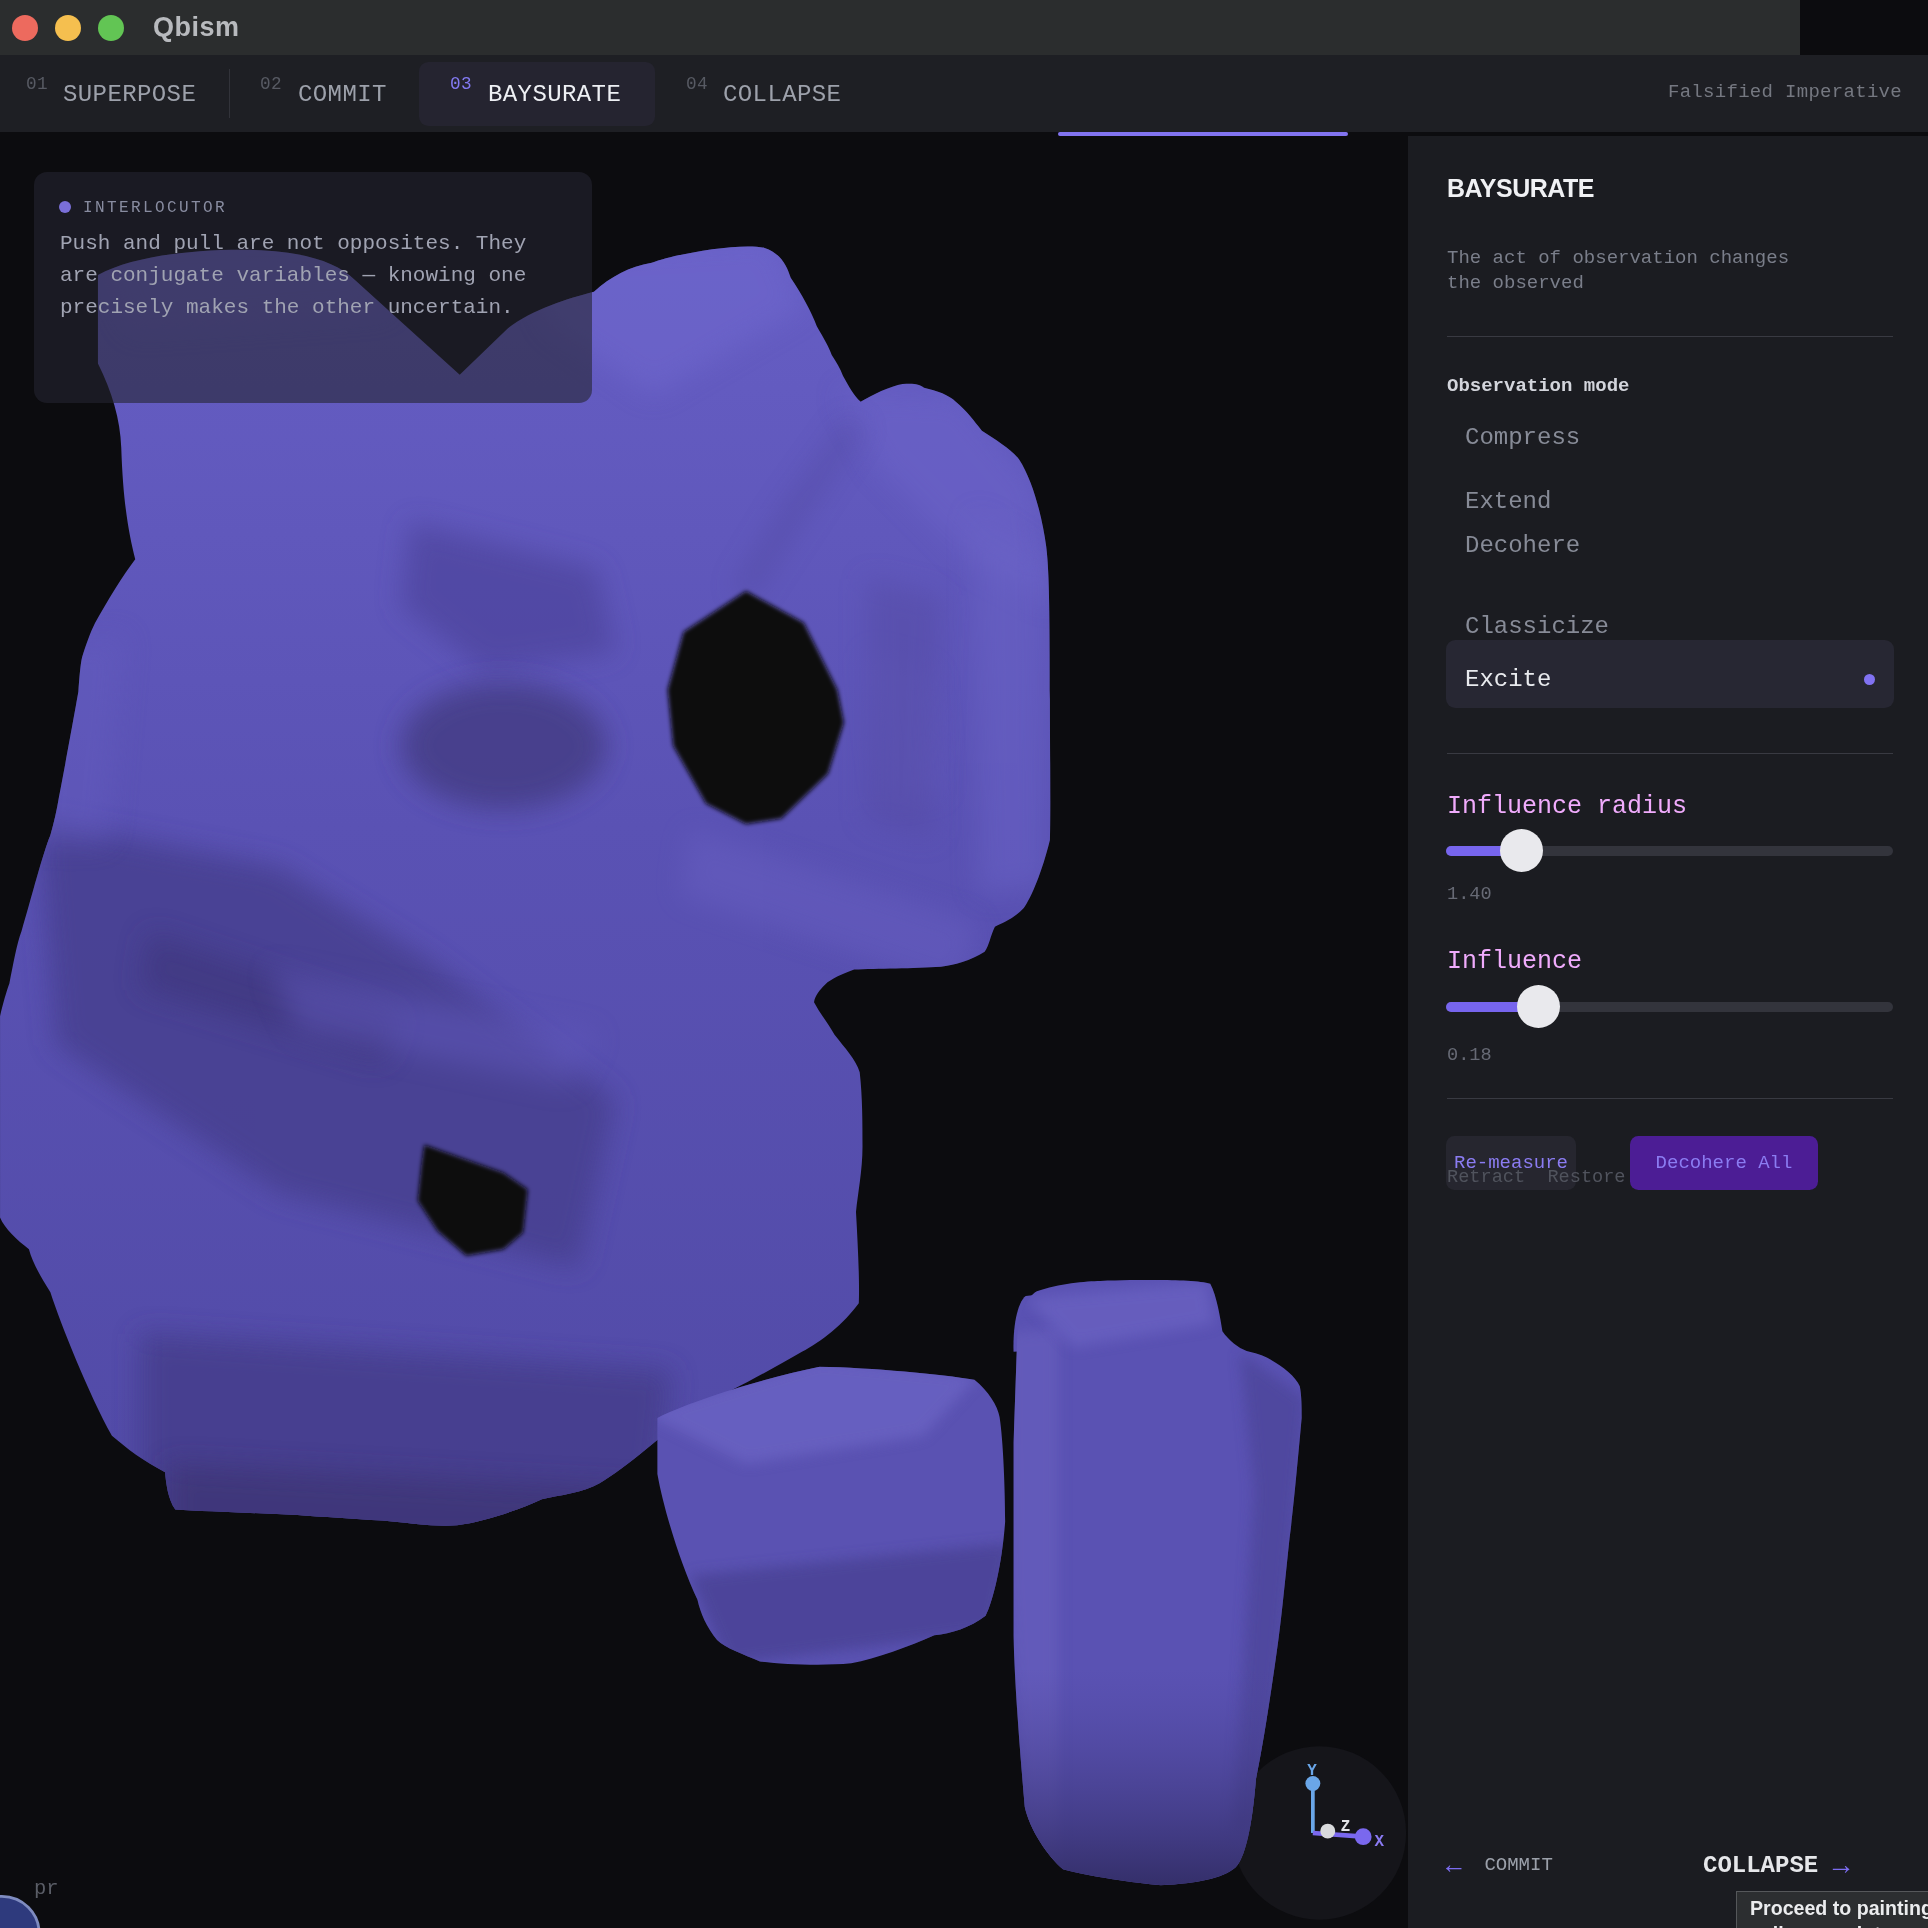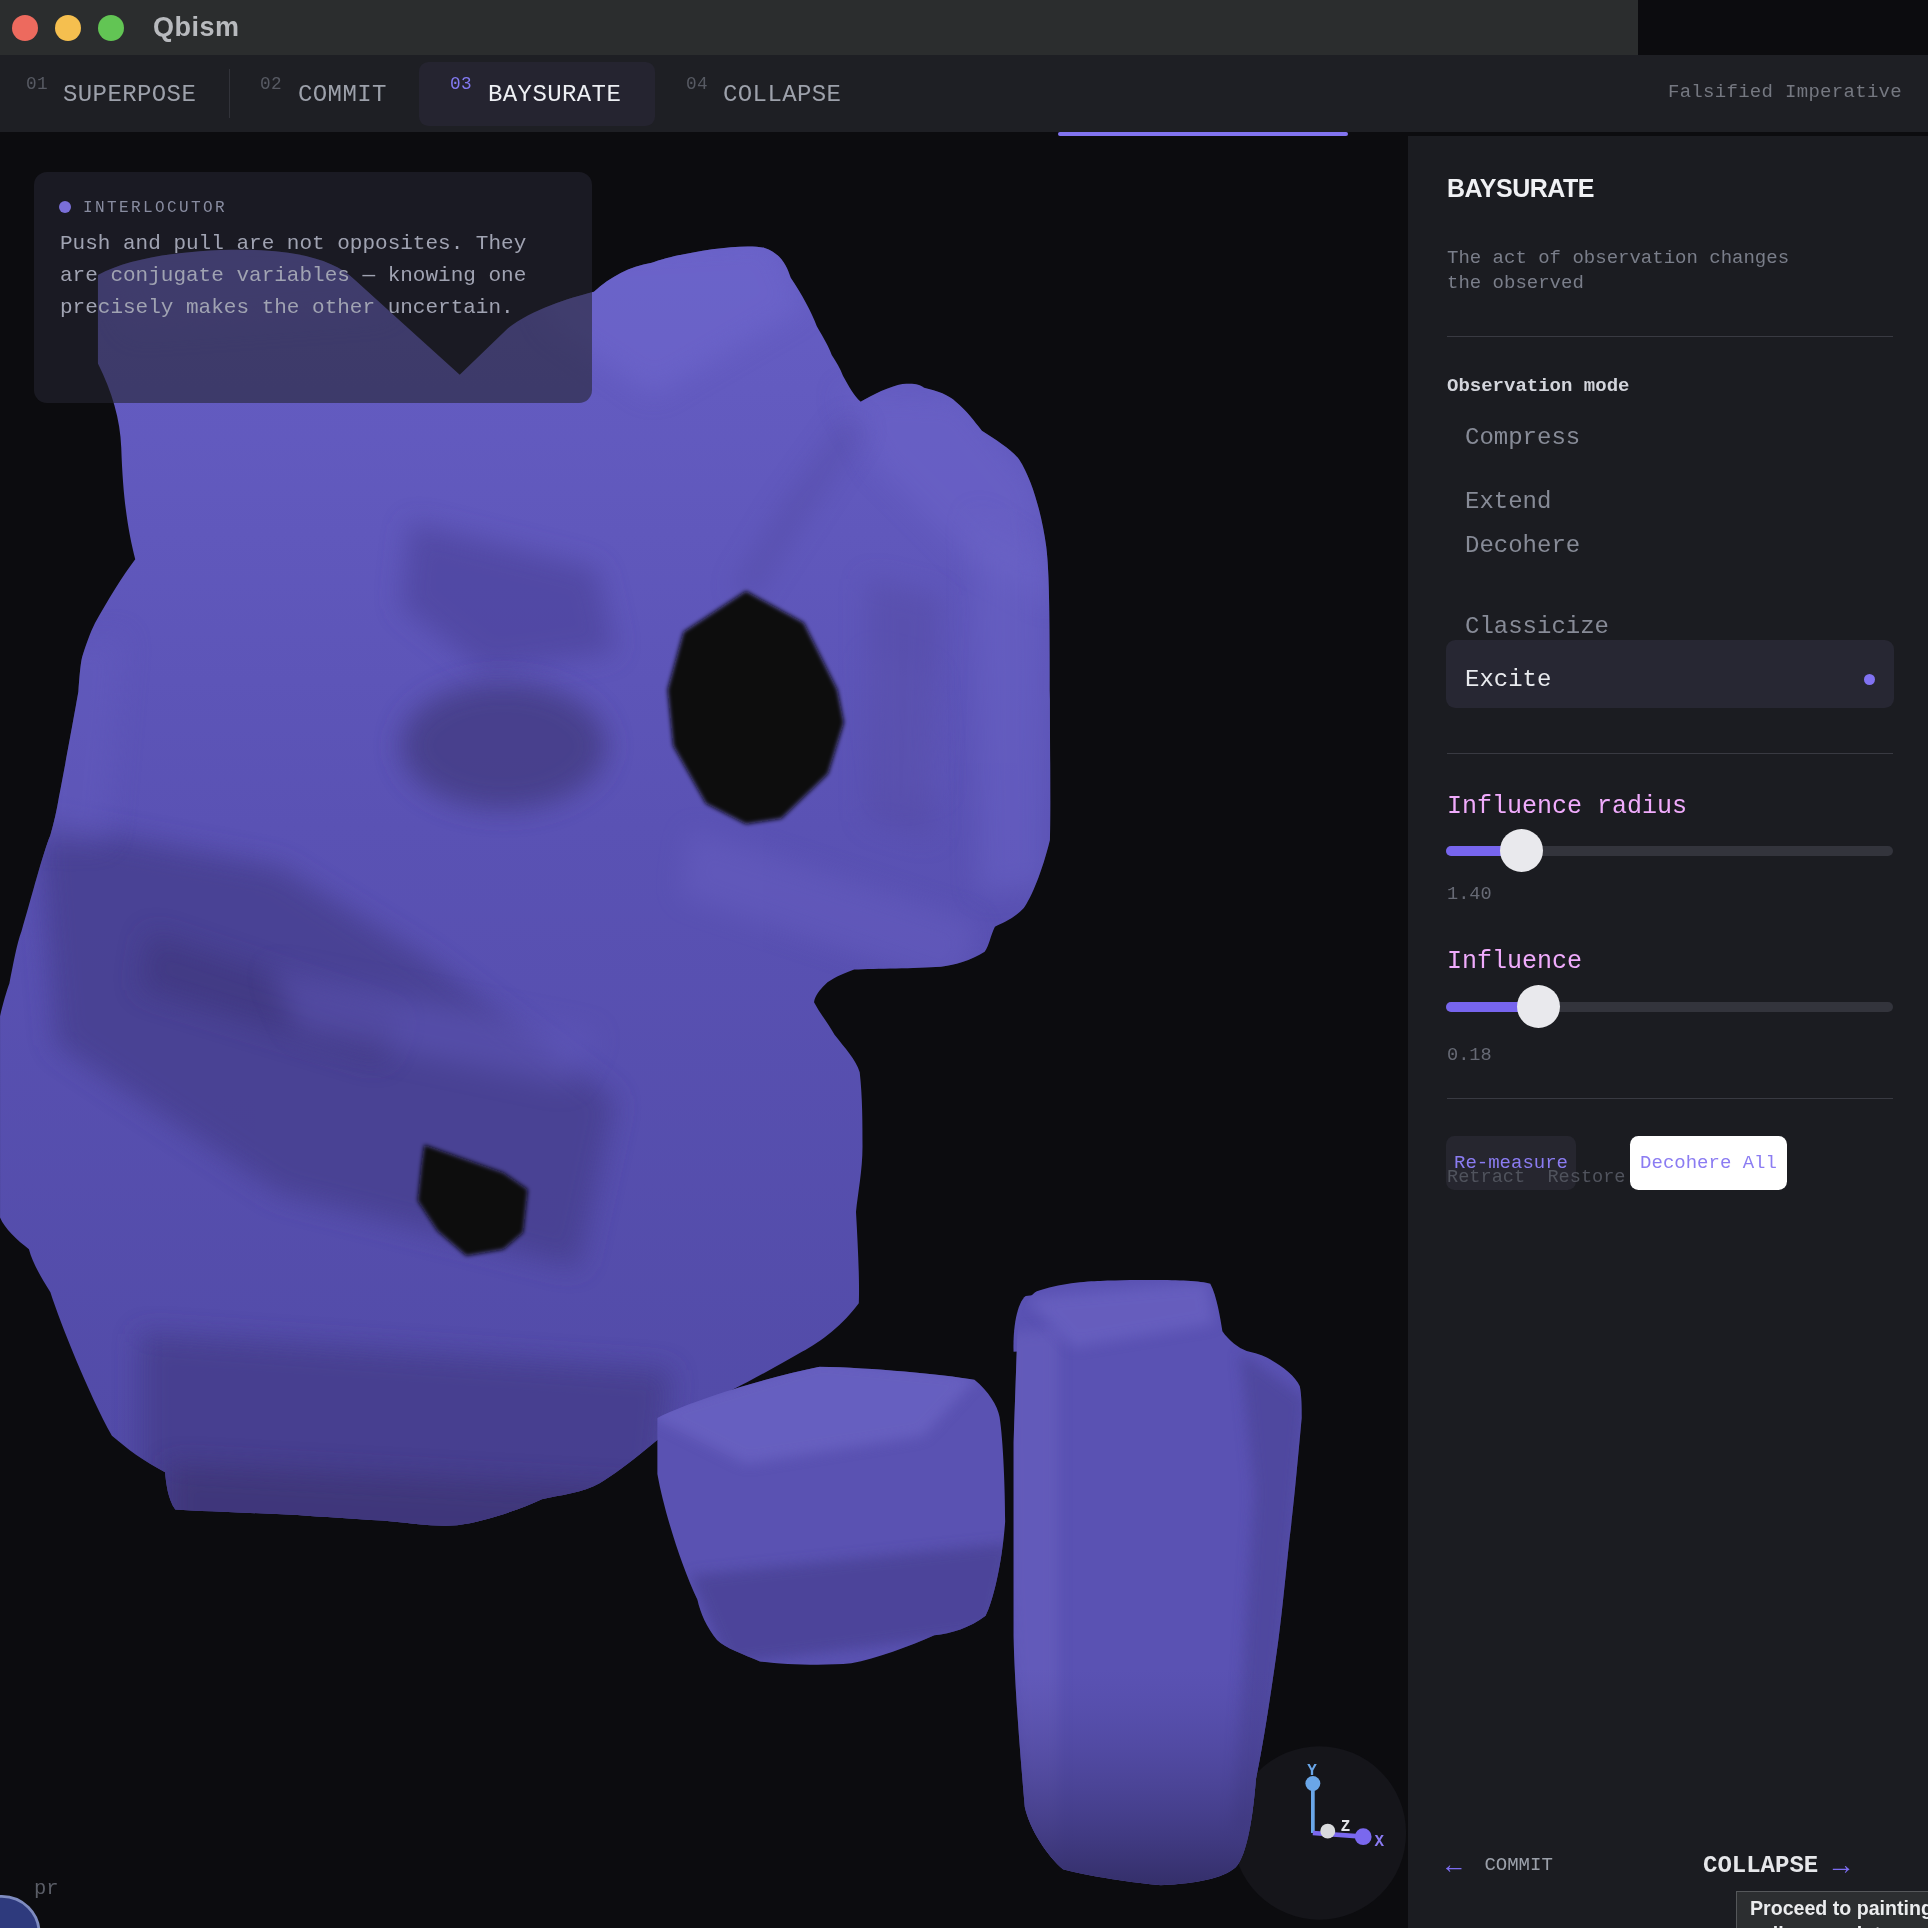--- a/index.html
+++ b/index.html
@@ -1,19 +1,19 @@
 <!DOCTYPE html>
 <html style="font-size:15px"><head>
 <meta charset="utf-8">
 <style>
   html,body{margin:0;padding:0;width:1929px;height:1929px;background:#0c0c0f;overflow:hidden}
   .abs{position:absolute}
   .mono{font-family:"Liberation Mono",monospace}
   .sans{font-family:"Liberation Sans",sans-serif}
-  #titlebar{left:0;top:0;width:1638px;height:55px;background:#2b2d2e}
+  #titlebar{left:0;top:0;width:1800px;height:55px;background:#2b2d2e}
   .light{width:26px;height:26px;border-radius:50%;top:15px}
   #appname{left:153px;top:12px;font-size:27px;font-weight:bold;color:#b8babe;letter-spacing:0.5px}
   #tabbar{left:0;top:55px;width:1929px;height:77px;background:#1e1f24}
   .tlab{top:26px;font-size:24px;letter-spacing:0.4px;color:#9da1ab}
   .tnum{top:19px;font-size:17.7px;letter-spacing:0.4px;color:#575a63}
   #activepill{left:419px;top:6.5px;width:236px;height:64px;border-radius:9.3px;background:#252430}
   #tabdiv{left:229px;top:14px;width:0.9px;height:49px;background:#32333a}
   #falsified{top:26px;right:27px;font-size:19px;color:#757881;letter-spacing:0.3px}
   #pline{left:1058px;top:132px;width:290px;height:3.7px;background:#8274f0;border-radius:1.9px}
   #sidebar{left:1408px;top:136px;width:521px;height:1793px;background:#1b1c21}
@@ -26,21 +26,21 @@
   #excitepill{left:1446px;top:640px;width:448px;height:68px;border-radius:9.3px;background:#272733}
   #excite{left:1465px;top:666px;font-size:24px;color:#e8eaee}
   #excitedot{left:1864px;top:674px;width:11.2px;height:11.2px;border-radius:50%;background:#8172f2}
   .slidelabel{font-size:25px;color:#f0abfc}
   .track{left:1446px;width:447px;height:10.3px;border-radius:5.6px;background:#33343c}
   .fill{height:10.3px;border-radius:5.6px;background:#7765ee}
   .knob{width:43px;height:43px;border-radius:50%;background:#e9e9ed}
   .sval{font-size:18.6px;color:#676a75}
   .btn{top:1136px;height:54px;border-radius:8.4px;font-size:19px;color:#8b7cf2;display:flex;align-items:center;justify-content:center}
   #btn1{left:1446px;width:130px;background:#26262f}
-  #btn2{left:1630px;width:157px;background:#ffffff}
+  #btn2{left:1630px;width:188px;background:#4c1d95}
   #retract{top:1167px;font-size:18.6px;color:#50535d;white-space:pre}
   #commitrow{top:1851px;font-size:19px;color:#9ba0aa}
   #panel{left:34px;top:172px;width:558px;height:231px;border-radius:13px;background:rgba(37,37,49,0.60)}
   #pdot{left:59px;top:201px;width:12px;height:12px;border-radius:50%;background:#7a6fd8}
   #plabel{left:83px;top:199px;font-size:16px;letter-spacing:2.4px;color:#888ca0}
   #pbody{left:60px;top:228px;font-size:21px;line-height:32px;color:#a0a3b2;white-space:pre}
   #pr{left:34px;top:1877px;font-size:20.5px;color:#5a5d66}
   #tooltip{left:1736px;top:1891px;width:317px;height:93px;background:#2c2e30;border:1.9px solid #55575a;color:#ebecee;font-size:19.6px;font-weight:bold;padding:2.8px 0 0 13px;line-height:26px;box-sizing:border-box}
 </style>
 </head>

